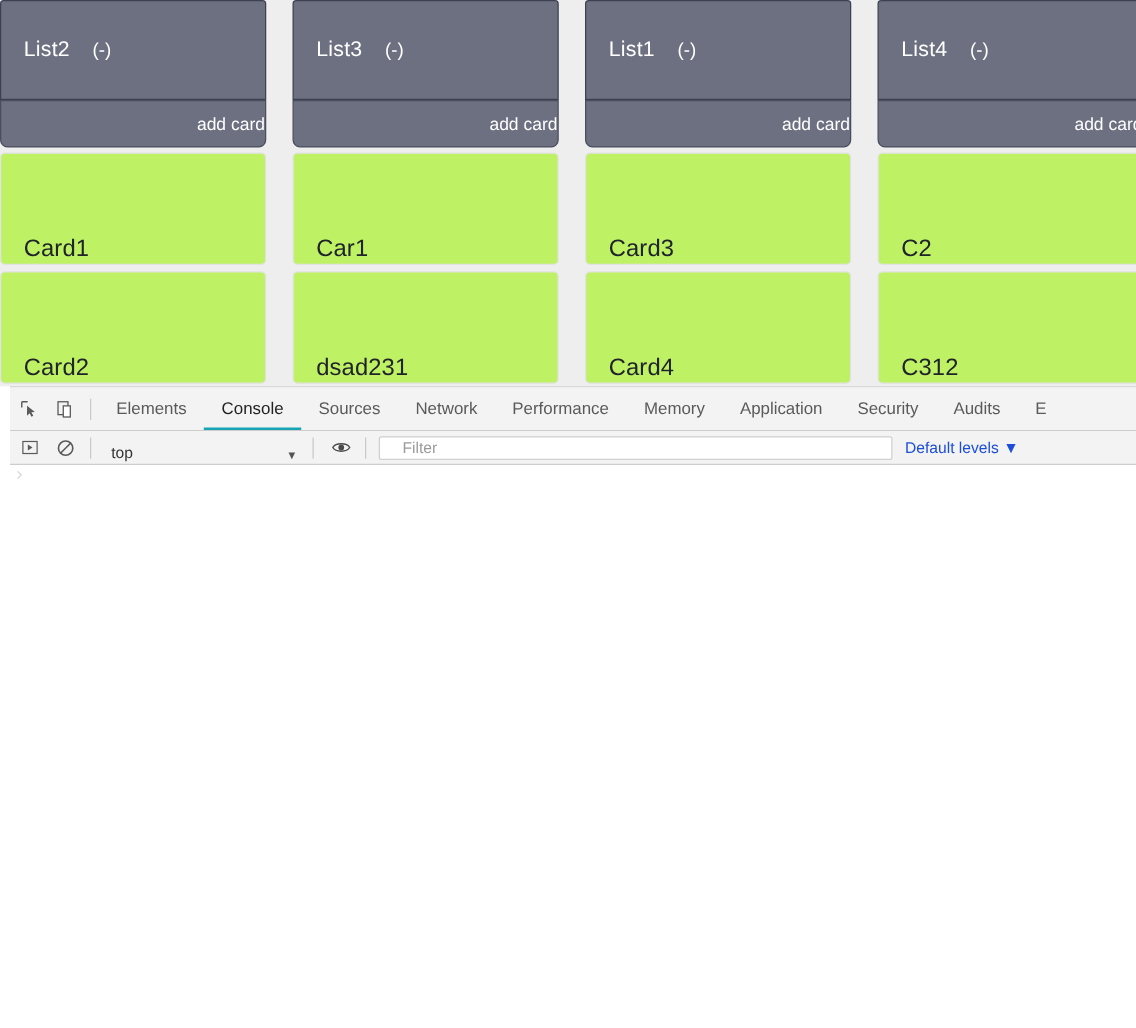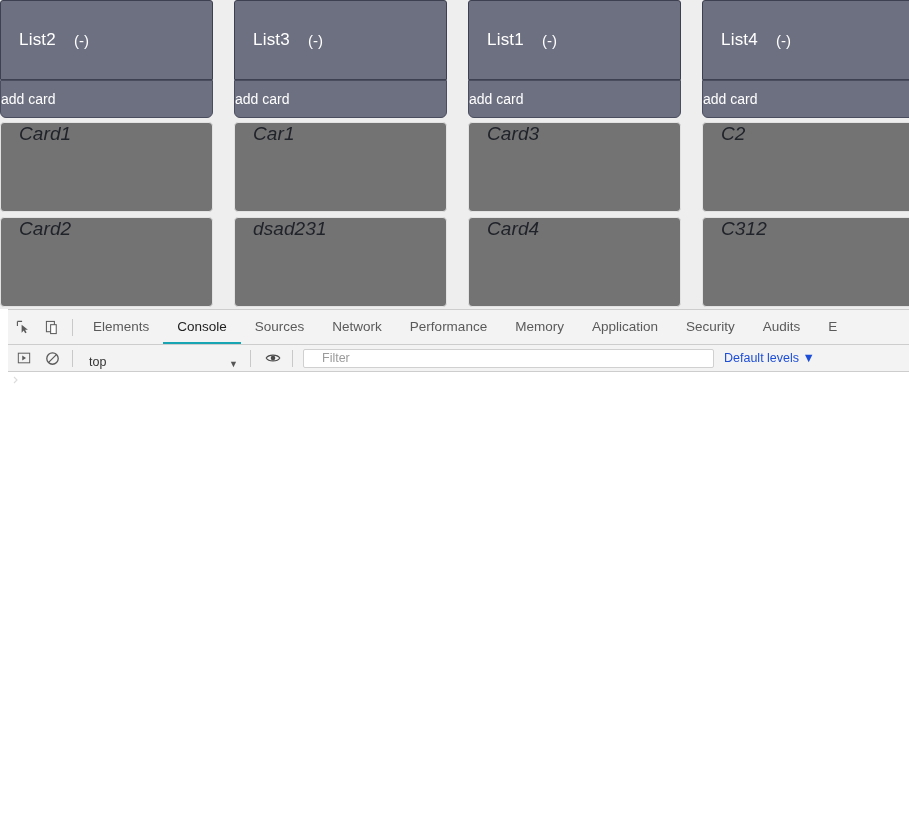--- a/index.html
+++ b/index.html
@@ -61,41 +61,40 @@
   .add-card-btn {
     display: block;
     width: 213px;
     height: 38px;
     background: #6d7080;
     border: 1px solid #4a4d5e;
     border-radius: 0 0 6px 6px;
     color: #ffffff;
     font-size: 14px;
     font-family: "Liberation Sans", "DejaVu Sans", sans-serif;
-    text-align: left;
+    text-align: right;
     line-height: 36px;
     cursor: pointer;
   }
 
   .cards-wrap {
     margin-top: 4px;
   }
 
   .card-item {
     width: 213px;
     height: 90px;
-    background: #737373;
+    background: #bef264;
     border: 1px solid #e2e2e2;
     border-radius: 4px;
     margin-bottom: 5px;
     display: flex;
-    align-items: flex-start;
+    align-items: flex-end;
     padding-left: 18px;
     cursor: pointer;
-    font-style: italic;
   }
 
   .card-text {
     font-size: 19px;
     color: #20232a;
     letter-spacing: 0.1px;
   }
 
   
   #devtools {

